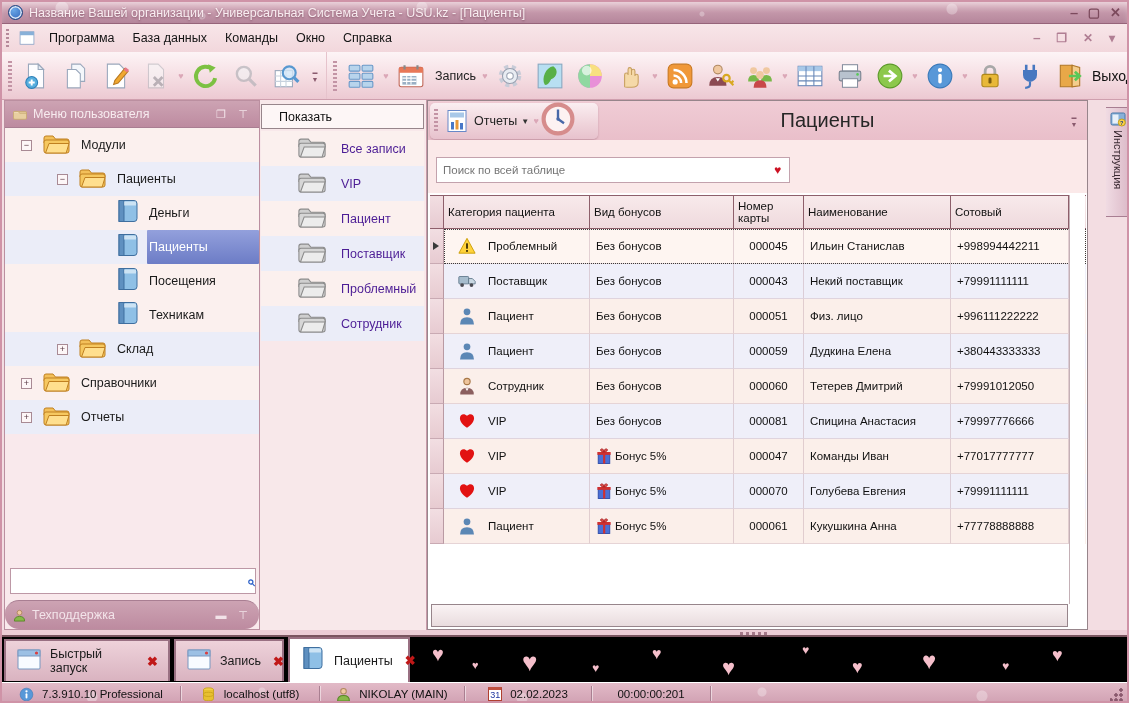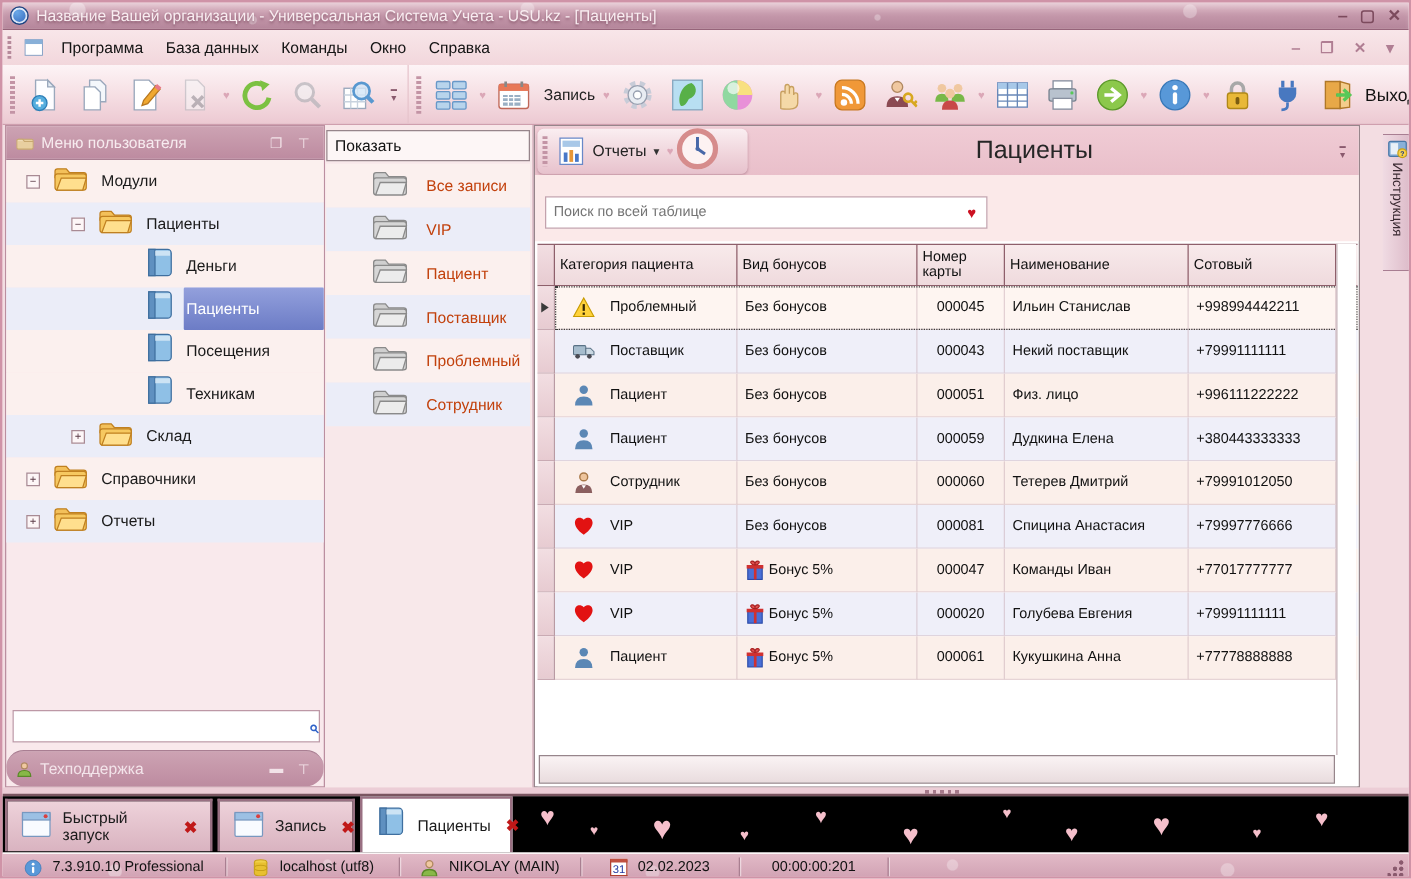--- a/index.html
+++ b/index.html
@@ -82,26 +82,26 @@
   .search-glyph::before { content:"⌕"; }
   .support-header { position:absolute; left:0; top:499px; width:254px; height:29px;
     background:linear-gradient(#cda3b3,#bd8ba0); display:flex; align-items:center; gap:6px; padding:0 8px;
     border-top:1px solid #a97e92;border-radius:14px; }
   .support-header .dh-label { color:#f3e4ea; font-size:12.5px; flex:1; }
 
   
   .filter-panel { position:absolute; left:258px; top:0; width:167px; height:530px; background:#f8e8ea;
     border-right:1px solid #c89aaa; }
   .filter-header { position:absolute; left:1px; top:4px; width:163px; height:25px; background:#fdf6f6;
-    border:1px solid #97858b; font-size:12.5px; color:#111; display:flex; align-items:center; padding:0 6px; }
+    border:1px solid #97858b; font-size:12.5px; color:#111; display:flex; align-items:center; padding:0 17px; }
   .filter-list { position:absolute; left:1px; top:31px; width:163px; }
   .filter-row { height:35px; display:flex; align-items:center; background:#fbf0ee; position:relative; }
   .filter-row.alt { background:#ebedf8; }
   .filter-row .f-ic { position:absolute; left:36px; }
-  .filter-row .f-label { position:absolute; left:80px; font-size:12.5px; color:#c2410c; }
+  .filter-row .f-label { position:absolute; left:80px; font-size:12.5px; color:#4c1d95; }
 
   
   .main-panel { position:absolute; left:425px; top:0; width:661px; height:530px; background:#fff;
     border:1px solid #97858b; }
   .mp-band1 { position:absolute; left:0; top:0; width:659px; height:39px;
     background:linear-gradient(#f0ccd5,#e9bfca); }
   .mp-minitb { position:absolute; left:2px; top:2px; width:168px; height:36px; border-radius:5px;
     background:linear-gradient(#faeef1,#efd3da 60%,#e7c2cd); box-shadow:0 1px 2px rgba(120,70,90,.35);
     display:flex; align-items:center; }
   .mp-minitb .vgrip { height:24px; }
@@ -791,21 +791,21 @@
                 </div>
                 <div class="gr-cell" style="width: 144px;">
                   <div class="gift-ic"><svg viewBox="0 0 18 19">
                       <rect x="2.5" y="7" width="13" height="10.5" fill="#4a6fd6" stroke="#2a4aa8"></rect>
                       <rect x="1.5" y="4.5" width="15" height="3.2" fill="#d03030"></rect>
                       <rect x="8" y="4.5" width="2.4" height="13" fill="#d03030"></rect>
                       <path d="M9 4.5 C5 4.5 4 1 6.5 1 C8.5 1 9 3 9 4.5 C9 3 9.5 1 11.5 1 C14 1 13 4.5 9 4.5z" fill="#e05050" stroke="#a82020"></path>
                     </svg></div>
                   <span>Бонус 5%</span>
                 </div>
-                <div class="gr-cell card" style="width: 70px;">000020</div>
+                <div class="gr-cell card" style="width: 70px;">000070</div>
                 <div class="gr-cell " style="width: 147px;">Голубева Евгения</div>
                 <div class="gr-cell " style="width: 118px;">+79991111111</div>
               </div>
             </div>
             <div class="grid-row pink">
               <div class="gr-ind"></div>
               <div class="gr-cells">
                 <div class="gr-cell" style="width: 146px;">
                   <div class="cat-ic">
                     <svg viewBox="0 0 16 16">

